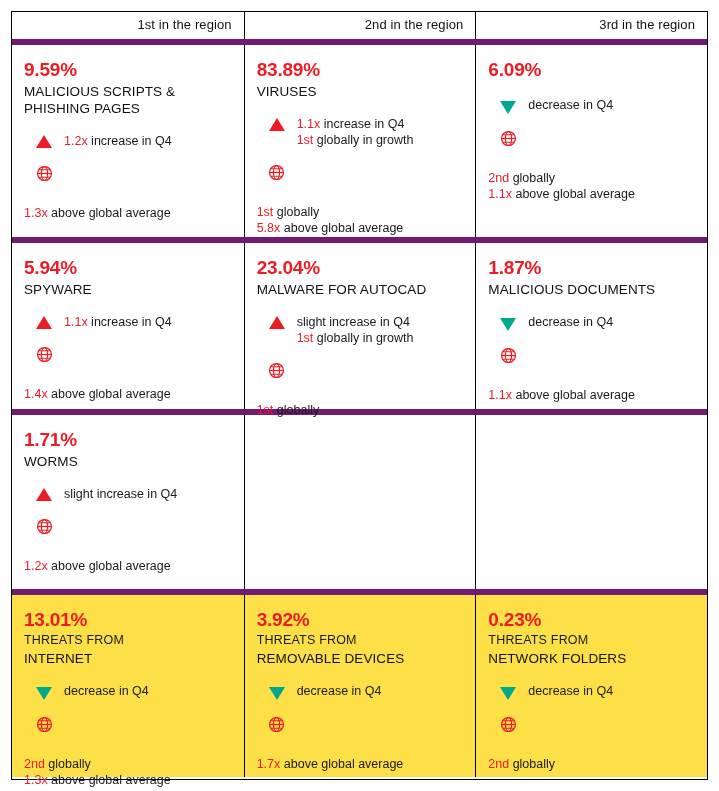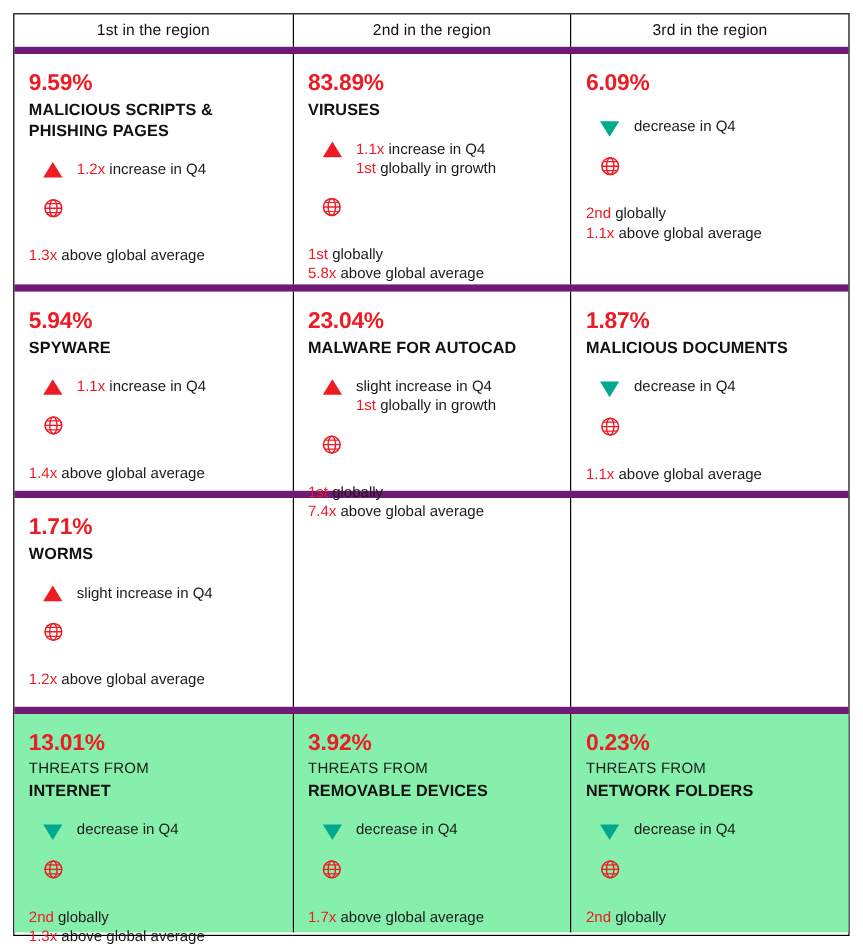--- a/index.html
+++ b/index.html
@@ -40,24 +40,24 @@
 
   .cell {
     box-sizing: border-box;
     flex: 0 0 33.3333%;
     width: 33.3333%;
     position: relative;
     padding: 0 12px;
   }
   .cell + .cell { border-left: 1px solid #000000; }
 
-  .row-source .cell { background: #86efac; }
+  .row-source .cell { background: #fde047; }
 
   .rank-label {
-    text-align: center;
+    text-align: right;
     font-size: 13px;
     line-height: 26px;
     color: #111111;
     letter-spacing: 0.1px;
   }
 
   .card { padding-top: 14px; }
 
   .pct {
     color: #ed1b24;
@@ -68,21 +68,21 @@
   }
   .threats-from {
     font-size: 12.5px;
     line-height: 16px;
     color: #1a1a1a;
     letter-spacing: 0.2px;
     margin-top: 1px;
   }
   .title {
     font-size: 13.5px;
-    font-weight: bold;
+    font-weight: normal;
     line-height: 17px;
     color: #111111;
     letter-spacing: 0.1px;
     margin-top: 2px;
     text-transform: uppercase;
   }
 
   .facts {
     margin-top: 16px;
   }
@@ -284,21 +284,20 @@
                 <span class="globe"><svg width="17" height="17" viewBox="0 0 20 20">
                     <circle cx="10" cy="10" r="8.2" fill="none" stroke="#ed1b24" stroke-width="1.5"></circle>
                     <ellipse cx="10" cy="10" rx="3.6" ry="8.2" fill="none" stroke="#ed1b24" stroke-width="1.4"></ellipse>
                     <line x1="1.8" y1="10" x2="18.2" y2="10" stroke="#ed1b24" stroke-width="1.4"></line>
                     <line x1="3.4" y1="5.6" x2="16.6" y2="5.6" stroke="#ed1b24" stroke-width="1.2"></line>
                     <line x1="3.4" y1="14.4" x2="16.6" y2="14.4" stroke="#ed1b24" stroke-width="1.2"></line>
                   </svg></span>
               </span>
               <span class="fact-text">
                 <span class="ln"><span class="hi">1st</span><span> globally</span></span>
-                <span class="ln"><span class="hi">7.4x</span><span> above global average</span></span>
               </span>
             </div>
           </div>
         </div>
       </div>
       <div class="cell">
         <div class="card">
           <div class="pct">1.87%</div>
           <div class="title">MALICIOUS DOCUMENTS</div>
           <div class="facts">

